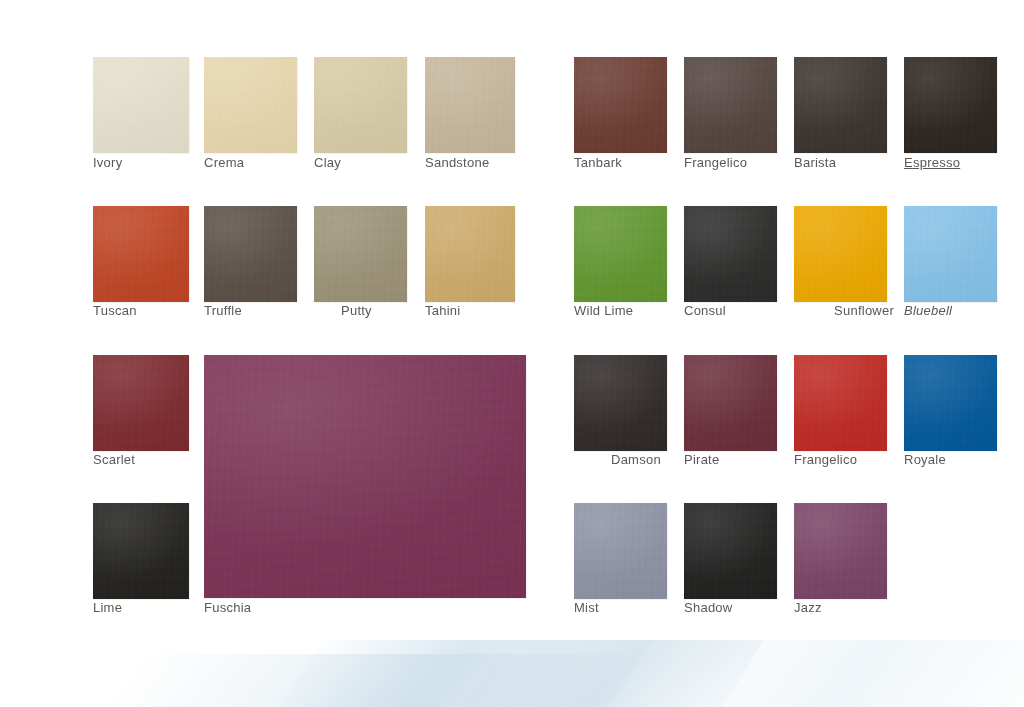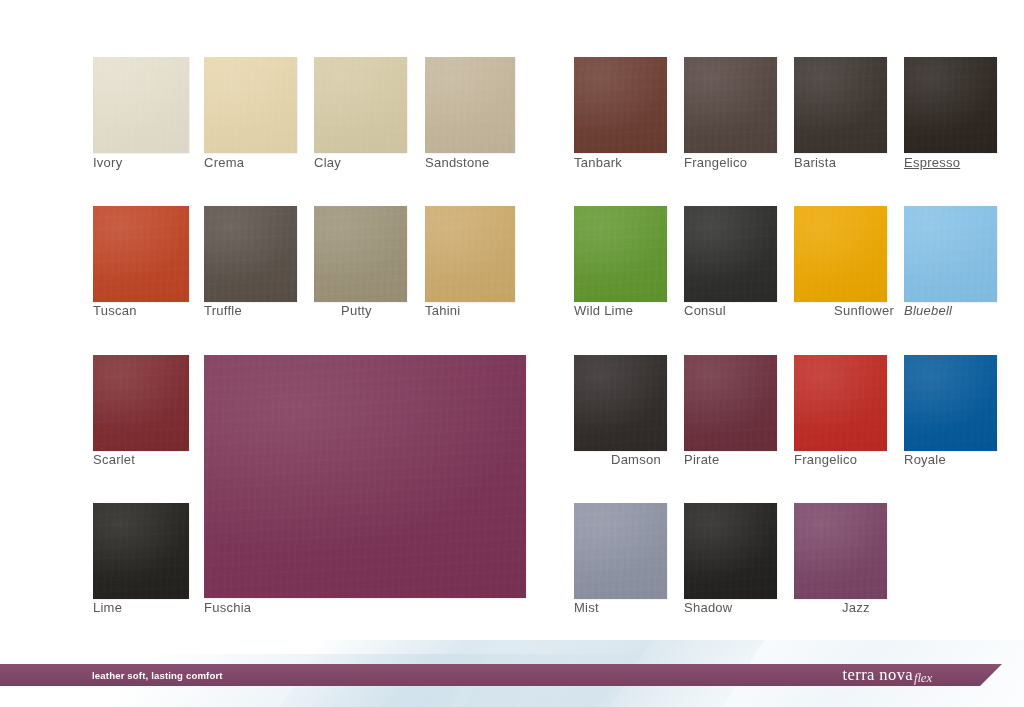--- a/index.html
+++ b/index.html
@@ -272,33 +272,25 @@
       <div class="swatch-chip" style="background: rgb(142, 147, 165);"></div>
     </div>
     <div class="swatch-label" style="left: 574px; top: 602px; position: absolute;">Mist</div>
     <div class="swatch-cell" style="left: 684px; top: 503px; width: 93px; height: 96px;">
       <div class="swatch-chip" style="background: rgb(34, 33, 32);"></div>
     </div>
     <div class="swatch-label" style="left: 684px; top: 602px; position: absolute;">Shadow</div>
     <div class="swatch-cell" style="left: 794px; top: 503px; width: 93px; height: 96px;">
       <div class="swatch-chip" style="background: rgb(122, 69, 102);"></div>
     </div>
-    <div class="swatch-label" style="left: 794px; top: 602px; position: absolute; margin-left: 48px;">Jazz</div>
+    <div class="swatch-label" style="left: 794px; top: 602px; position: absolute;">Jazz</div>
   </div>
 
 <div id="footer">
 
   <div class="footer-graphic">
     <div class="ribbon-a"></div>
     <div class="ribbon-b"></div>
     <div class="ribbon-c"></div>
     <div class="ribbon-d"></div>
   </div>
 
-  <div id="footer-bar">
-    <span id="footer-tagline">leather soft, lasting comfort</span>
-
-    <span id="brand-logo">
-      <span id="brand-name">terra nova</span>
-      <span id="brand-sub">flex</span>
-    </span>
-  </div>
 </div>
 
 </body></html>

